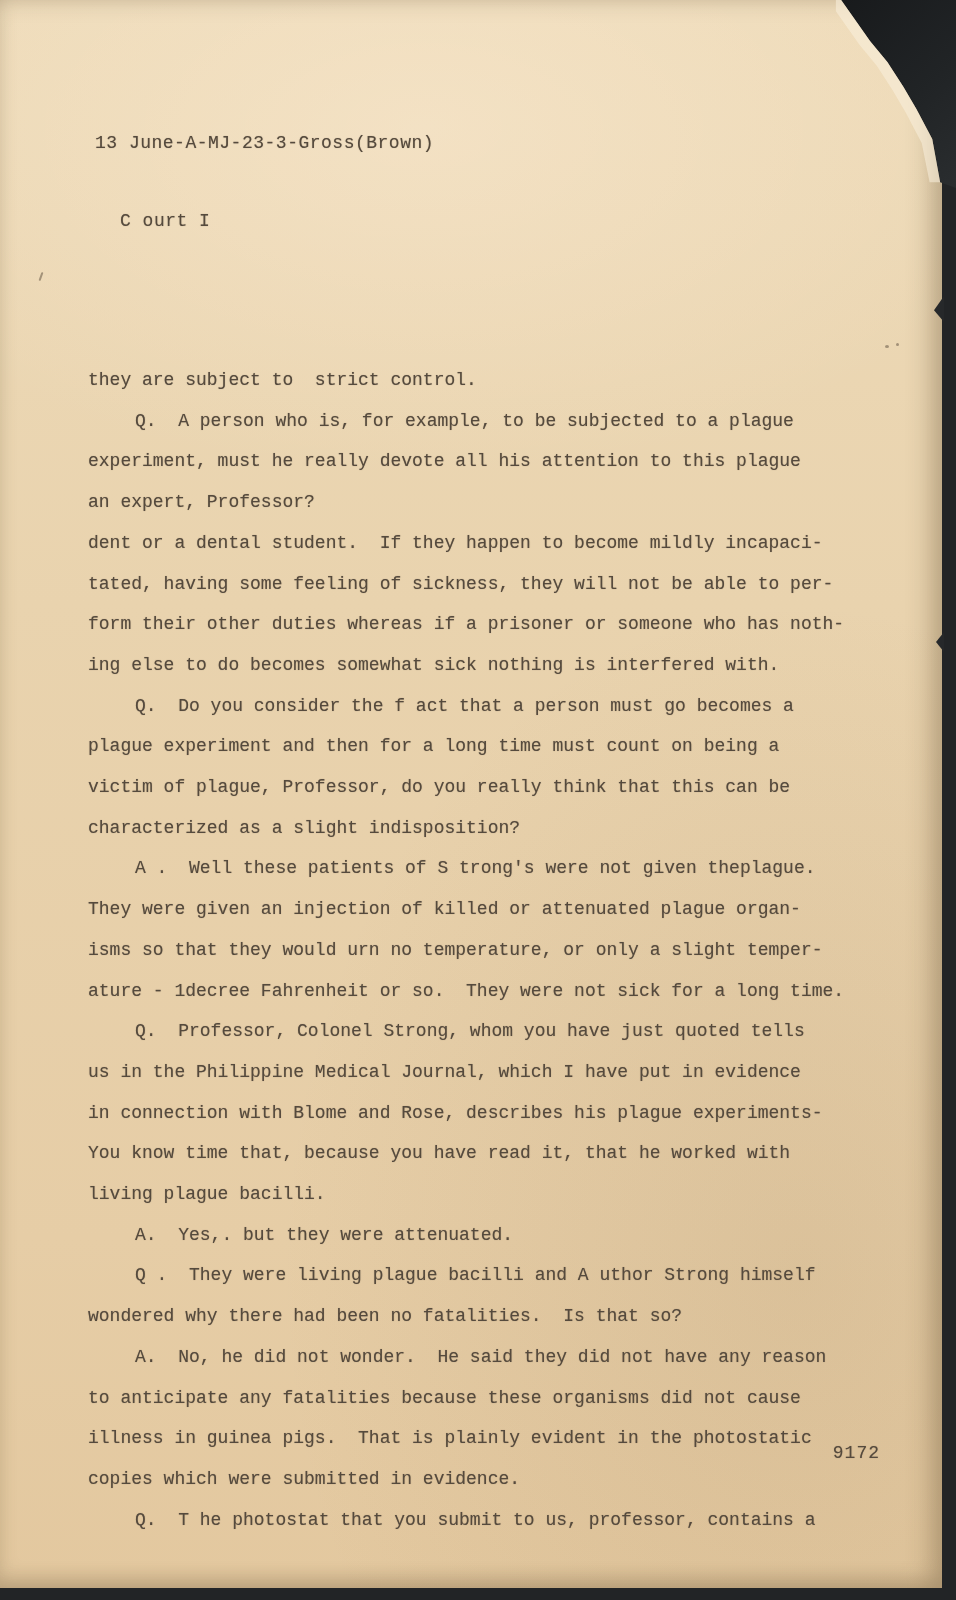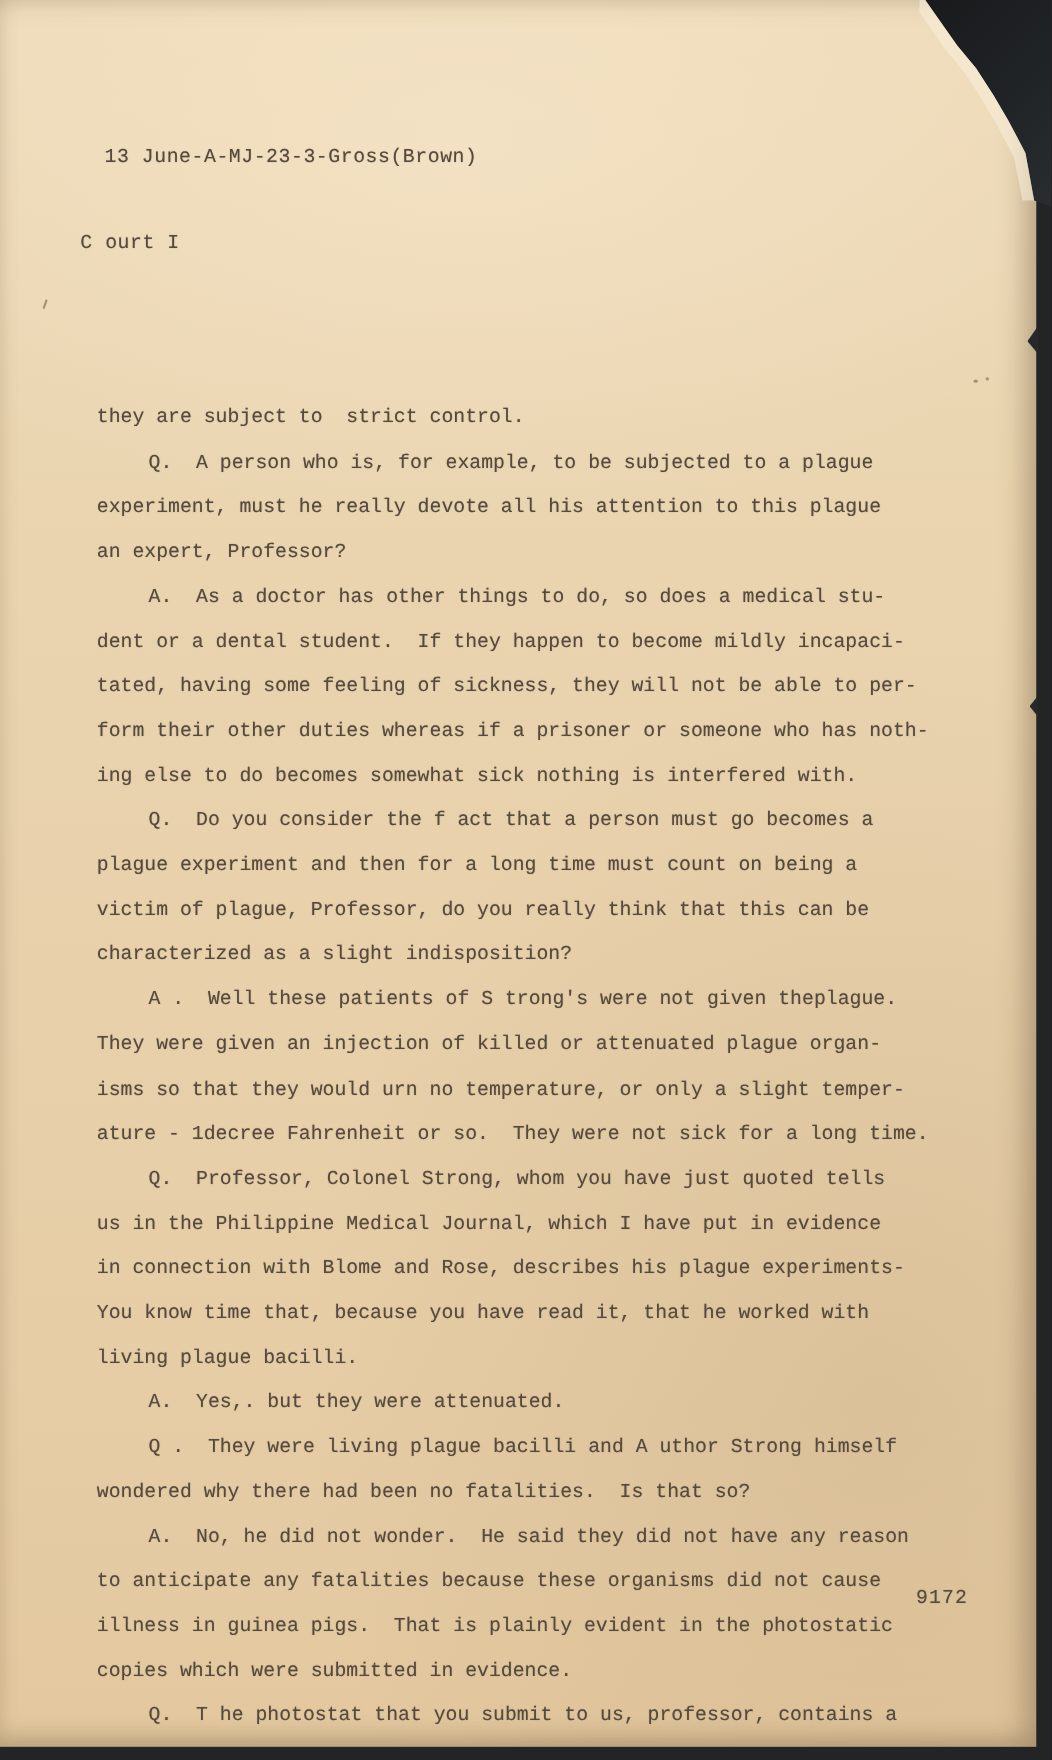--- a/index.html
+++ b/index.html
@@ -63,21 +63,21 @@
   .nick-2{ left:936px; top:632px; width:8px; height:20px; clip-path:polygon(100% 0,100% 100%,0 50%);}
   .header{
     padding-top:78px;
     line-height:26px;
     font-size:18px;
     letter-spacing:0.5px;
     white-space:pre-wrap;
     text-shadow:0 0 1px rgba(80,65,50,0.45);
   }
   .header .h1{ margin-left:95px; }
-  .header .h2{ margin-left:73px; }
+  .header .h2{ margin-left:120px; }
   .body-text{
     margin-top:74px;
     padding-left:88px;
     padding-right:26px;
     font-size:18px;
     line-height:40.7px;
     text-shadow:0 0 1px rgba(80,65,50,0.45);
   }
   .line{
     white-space:pre-wrap;
@@ -115,21 +115,20 @@
     <div class="header">
       <div class="h1">13 June-A-MJ-23-3-Gross(Brown)</div>
       <div class="h2">C ourt I</div>
     </div>
 
     <div class="body-text">
         <div class="line">they are subject to  strict control.</div>
         <div class="line indent">Q.  A person who is, for example, to be subjected to a plague</div>
         <div class="line">experiment, must he really devote all his attention to this plague</div>
         <div class="line">an expert, Professor?</div>
-        <div class="line indent">A.  As a doctor has other things to do, so does a medical stu-</div>
         <div class="line">dent or a dental student.  If they happen to become mildly incapaci-</div>
         <div class="line">tated, having some feeling of sickness, they will not be able to per-</div>
         <div class="line">form their other duties whereas if a prisoner or someone who has noth-</div>
         <div class="line">ing else to do becomes somewhat sick nothing is interfered with.</div>
         <div class="line indent">Q.  Do you consider the f act that a person must go becomes a</div>
         <div class="line">plague experiment and then for a long time must count on being a</div>
         <div class="line">victim of plague, Professor, do you really think that this can be</div>
         <div class="line">characterized as a slight indisposition?</div>
         <div class="line indent">A .  Well these patients of S trong's were not given theplague.</div>
         <div class="line">They were given an injection of killed or attenuated plague organ-</div>

